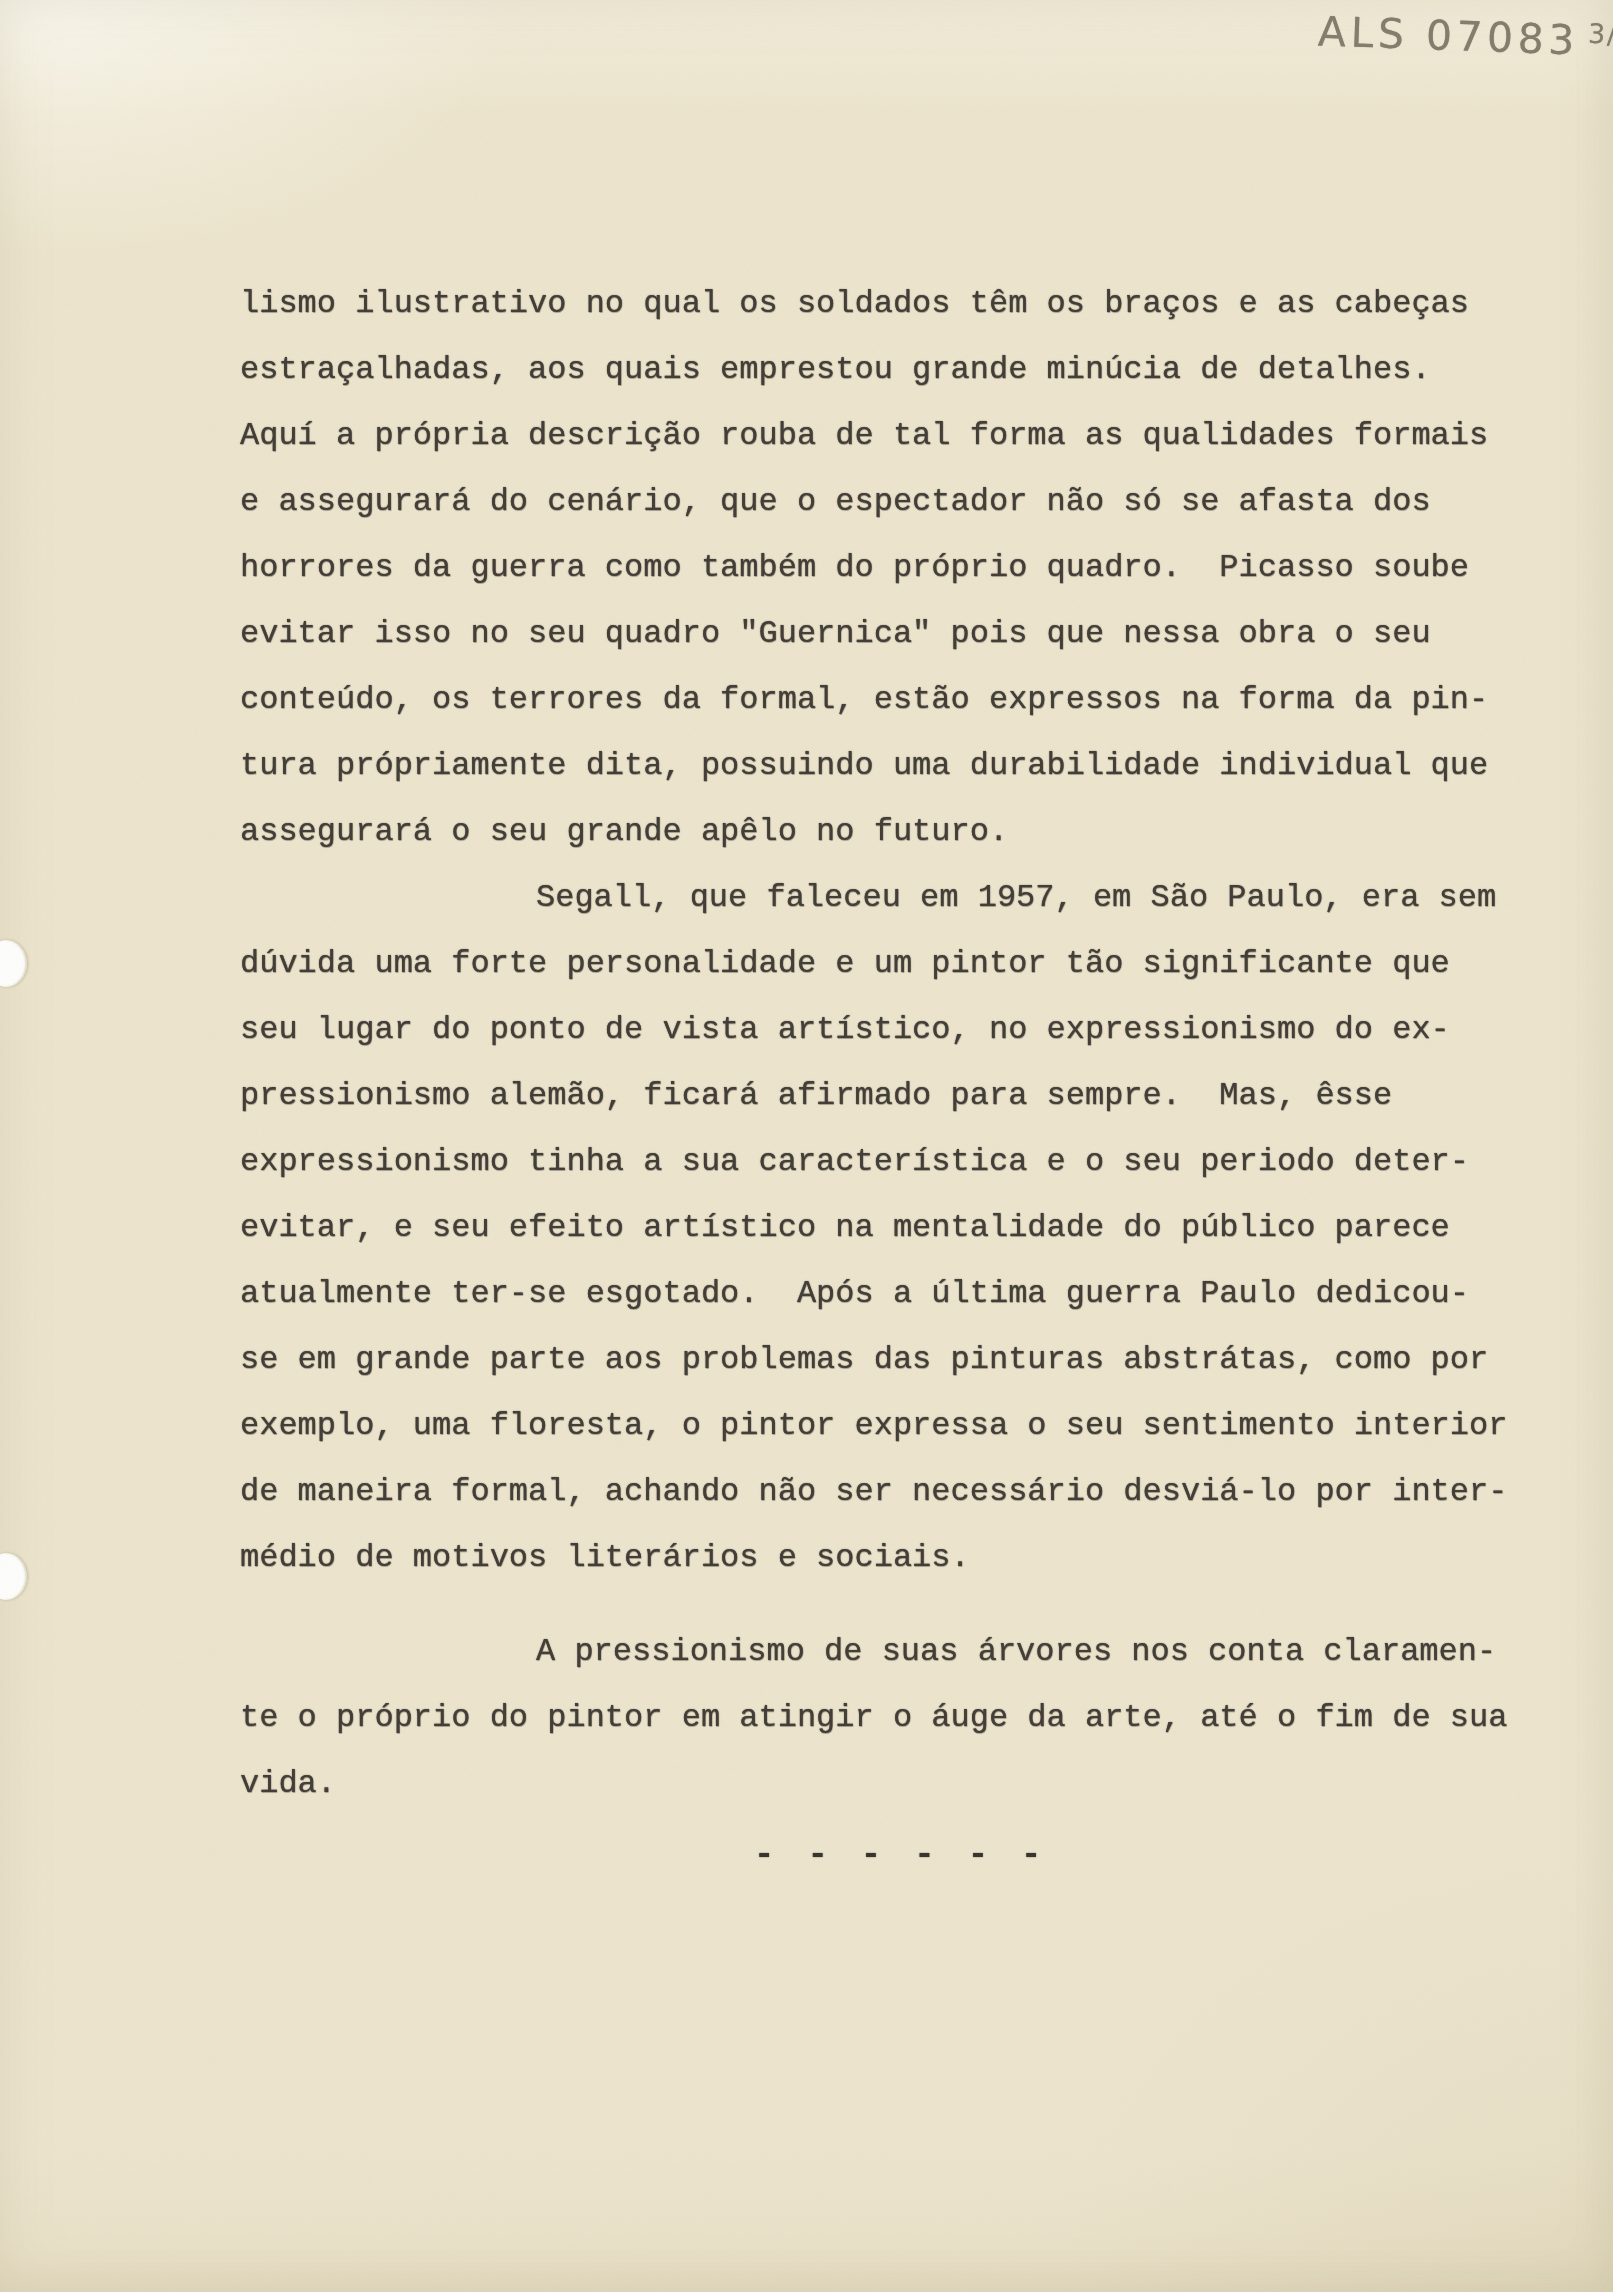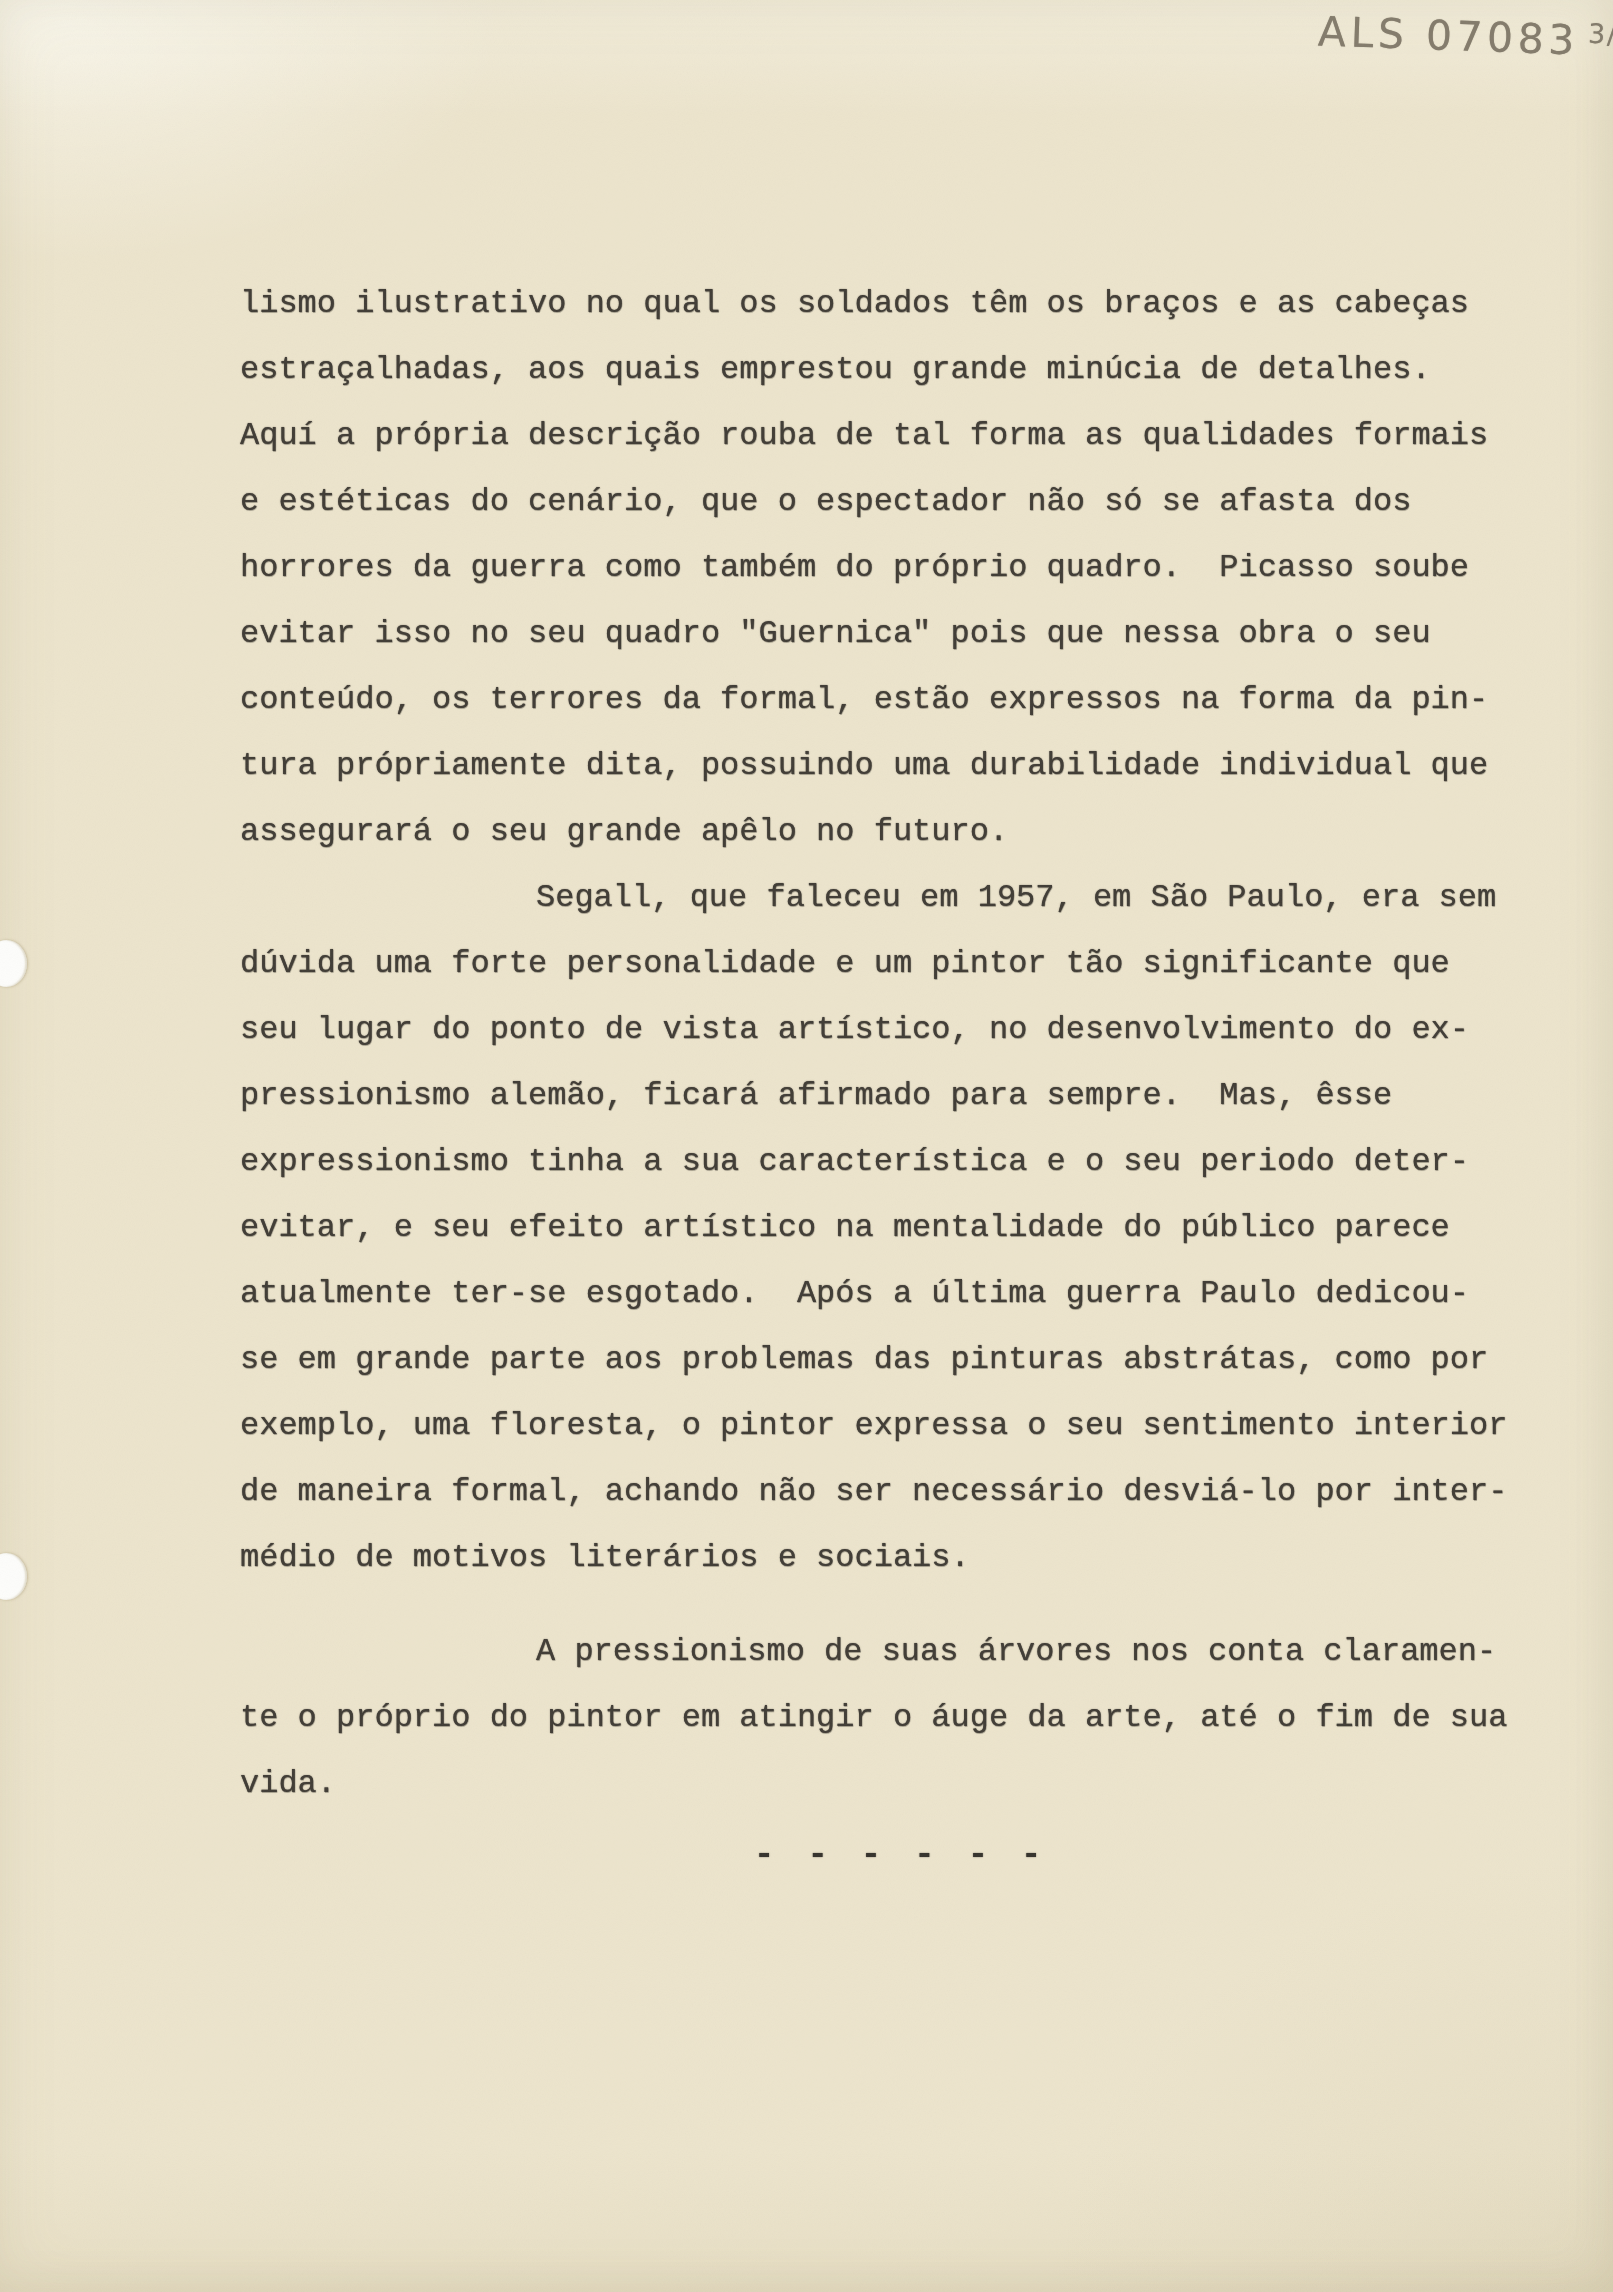--- a/index.html
+++ b/index.html
@@ -105,29 +105,29 @@
   <div class="hole h2"></div>
 
   <div class="annotation">
     <span>ALS 07083</span><span class="fraction">3/3</span>
   </div>
 
   <div class="typed" id="typed-text">
       <div class="line">lismo ilustrativo no qual os soldados têm os braços e as cabeças</div>
       <div class="line">estraçalhadas, aos quais emprestou grande minúcia de detalhes.</div>
       <div class="line">Aquí a própria descrição rouba de tal forma as qualidades formais</div>
-      <div class="line">e estéticas do cenário, que o espectador não só se afasta dos</div>
+      <div class="line">e assegurará do cenário, que o espectador não só se afasta dos</div>
       <div class="line">horrores da guerra como também do próprio quadro.  Picasso soube</div>
       <div class="line">evitar isso no seu quadro "Guernica" pois que nessa obra o seu</div>
       <div class="line">conteúdo, os terrores da formal, estão expressos na forma da pin-</div>
       <div class="line">tura própriamente dita, possuindo uma durabilidade individual que</div>
       <div class="line">assegurará o seu grande apêlo no futuro.</div>
       <div class="line indent">Segall, que faleceu em 1957, em São Paulo, era sem</div>
       <div class="line">dúvida uma forte personalidade e um pintor tão significante que</div>
-      <div class="line">seu lugar do ponto de vista artístico, no desenvolvimento do ex-</div>
+      <div class="line">seu lugar do ponto de vista artístico, no expressionismo do ex-</div>
       <div class="line">pressionismo alemão, ficará afirmado para sempre.  Mas, êsse</div>
       <div class="line">expressionismo tinha a sua característica e o seu periodo deter-</div>
       <div class="line">evitar, e seu efeito artístico na mentalidade do público parece</div>
       <div class="line">atualmente ter-se esgotado.  Após a última guerra Paulo dedicou-</div>
       <div class="line">se em grande parte aos problemas das pinturas abstrátas, como por</div>
       <div class="line">exemplo, uma floresta, o pintor expressa o seu sentimento interior</div>
       <div class="line">de maneira formal, achando não ser necessário desviá-lo por inter-</div>
       <div class="line">médio de motivos literários e sociais.</div>
       <div class="line indent gap">A pressionismo de suas árvores nos conta claramen-</div>
       <div class="line">te o próprio do pintor em atingir o áuge da arte, até o fim de sua</div>

